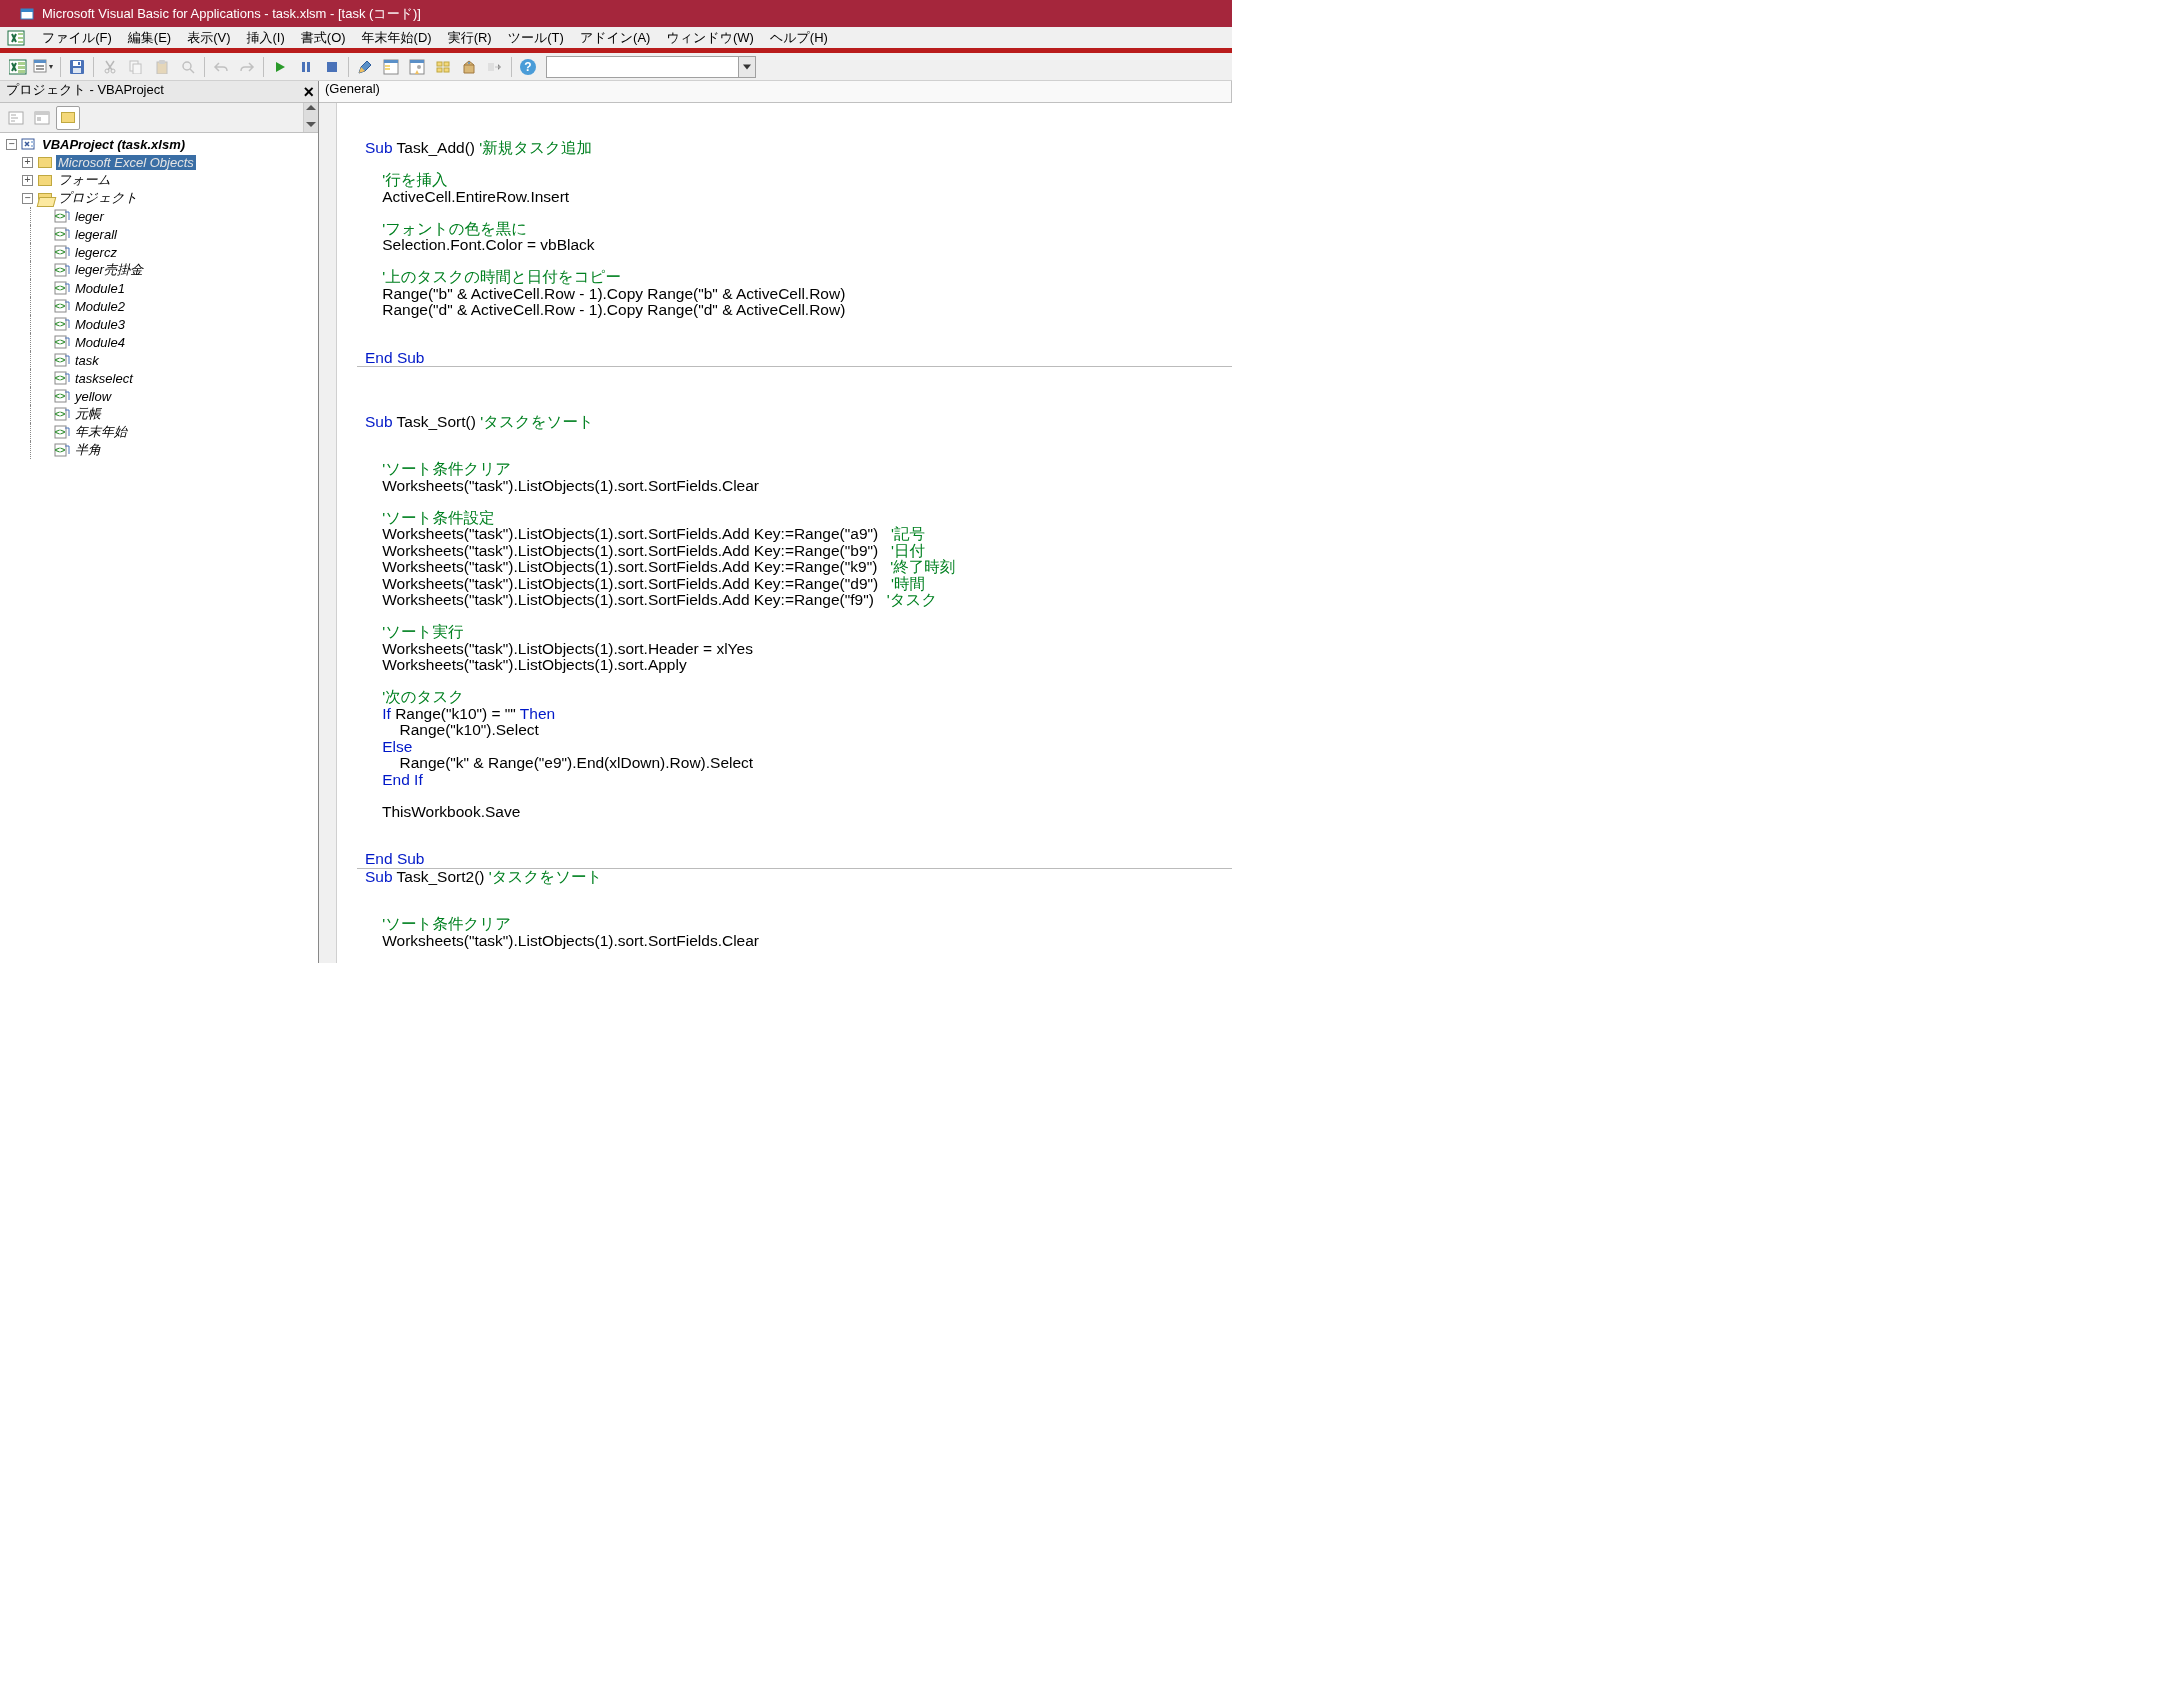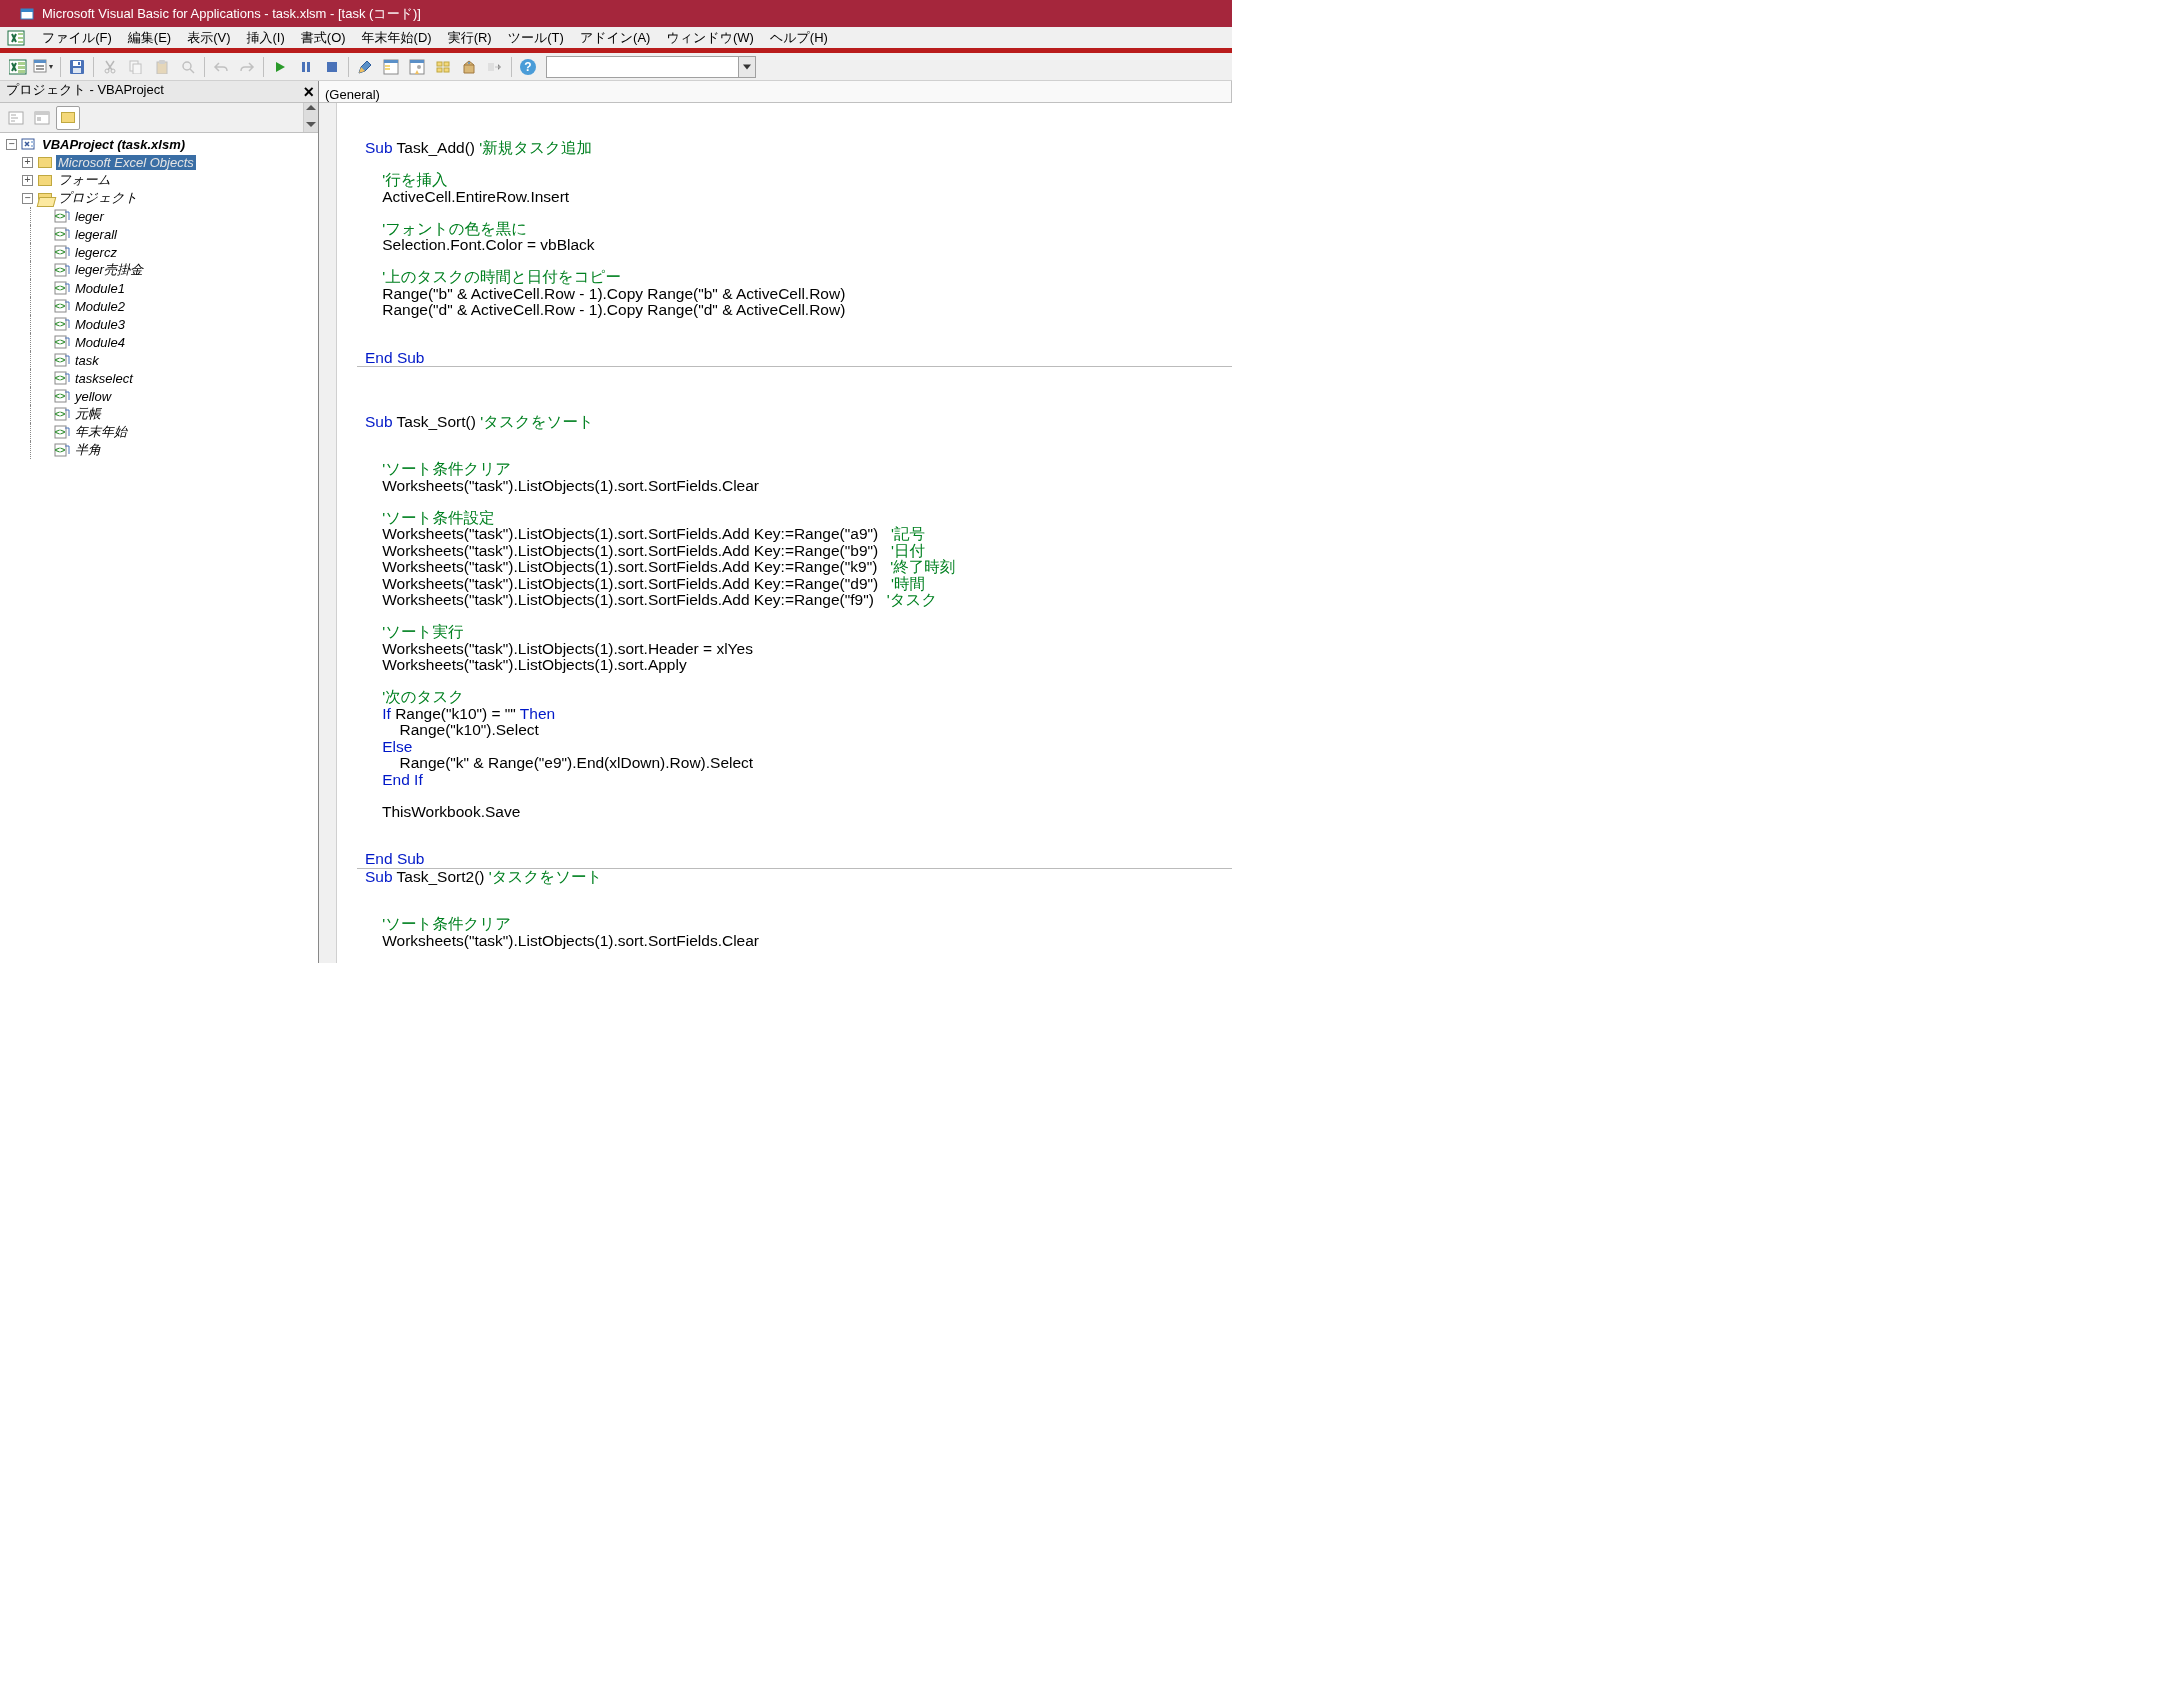--- a/index.html
+++ b/index.html
@@ -44,21 +44,21 @@
 
 .folder-icon { width: 14px; height: 11px; background: #f4d87a; border: 1px solid #c0a840; position: relative; }
 .folder-icon.open::before { content: ""; position: absolute; left: -1px; top: 3px; width: 15px; height: 8px; background: #fce9a0; border: 1px solid #c0a840; transform: skewX(-15deg); }
 .module-icon { font-size: 13px; font-weight: bold; }
 
 .dotted-line { width: 16px; height: 18px; position: relative; }
 .dotted-line::before { content: ""; position: absolute; left: 8px; top: 0; bottom: 0; border-left: 1px dotted #888; }
 
 .code-area { flex: 1; display: flex; flex-direction: column; }
 .code-header { height: 22px; border-bottom: 1px solid #c0c0c0; display: flex; align-items: center; background: #f9f9f9; }
-.code-header .dropdown { flex: 1; border-right: 1px solid #c0c0c0; padding: 0 6px; font-size: 13px; position: relative; height: 100%; display: flex; align-items: flex-end; }
+.code-header .dropdown { flex: 1; border-right: 1px solid #c0c0c0; padding: 0 6px; font-size: 13px; position: relative; height: 100%; display: flex; align-items: flex-start; }
 .code-header .dropdown.first { flex: 0 0 100%; }
 .code-editor { flex: 1; background: #fff; position: relative; overflow: hidden; }
 .margin-bar { position: absolute; left: 0; top: 0; width: 18px; height: 100%; background: #f0f0f0; border-right: 1px solid #d0d0d0; }
 .code-content { margin-left: 38px; padding: 6px 8px; font-family: "MS Gothic", "Consolas", monospace; font-size: 15.5px; white-space: pre; line-height: 1.0; color: #000; }
 .code-content .kw { color: #0018c8; }
 .code-content .cm { color: #008020; }
 .code-content .breakline { display: block; border-bottom: 1px solid #bbb; margin: 0 -8px; }
 
 svg { display: block; }
 </style>

